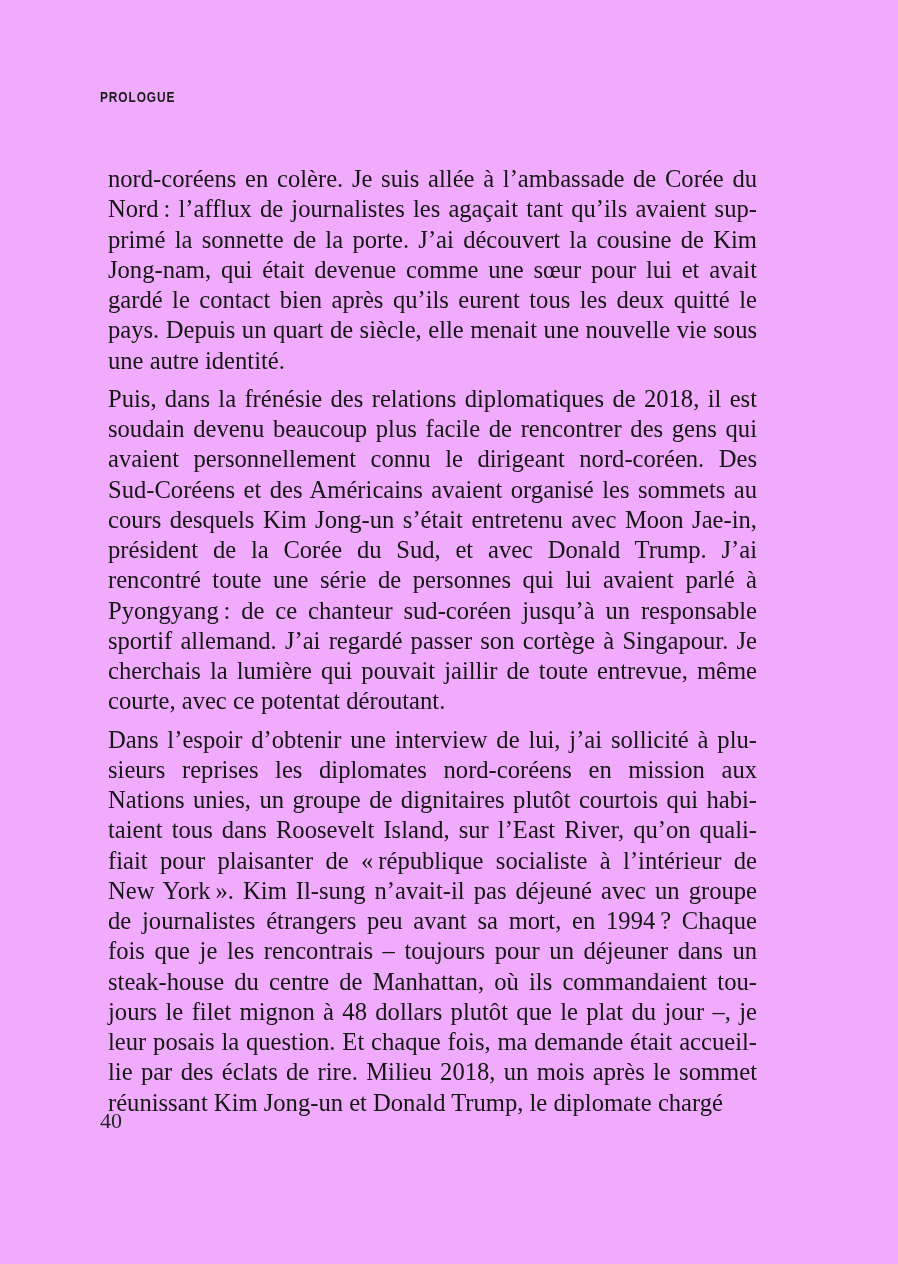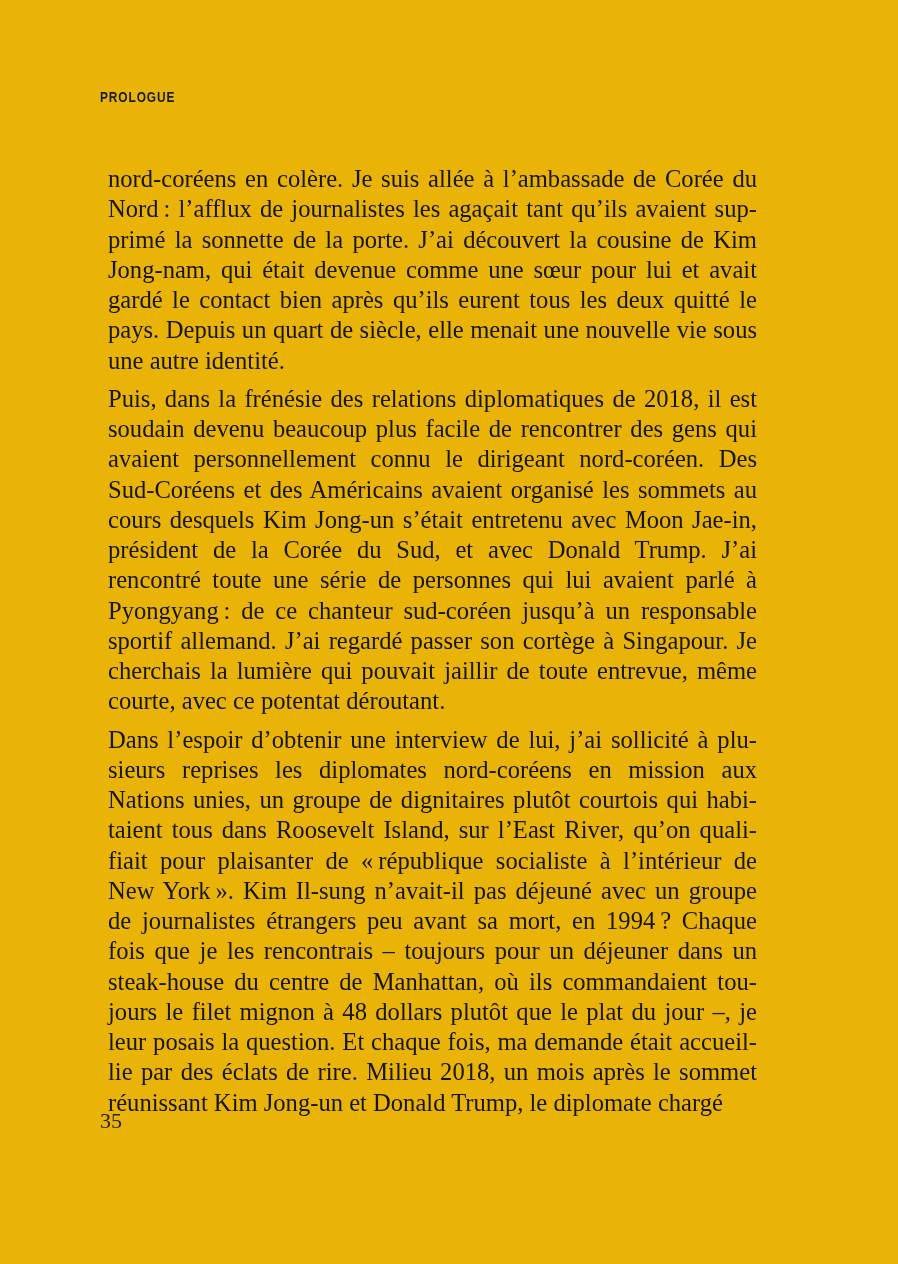--- a/index.html
+++ b/index.html
@@ -4,21 +4,21 @@
 <style>
   html, body {
     margin: 0;
     padding: 0;
     background: #ffffff;
   }
   .page {
     position: relative;
     width: 898px;
     height: 1264px;
-    background: #eab308;
+    background: #f0abfc;
     overflow: hidden;
     box-sizing: border-box;
   }
   .running-head {
     position: absolute;
     left: 100px;
     top: 90px;
     font-family: "Liberation Sans Narrow", "Liberation Sans", sans-serif;
     font-weight: 700;
     font-size: 14.5px;
@@ -66,15 +66,15 @@
 <div class="page">
 
   <div class="running-head">PROLOGUE</div>
 
   <div class="text-block">
     <p>nord-coréens en colère. Je suis allée à l’ambassade de Corée du Nord : l’afflux de journalistes les agaçait tant qu’ils avaient sup­primé la sonnette de la porte. J’ai découvert la cousine de Kim Jong-nam, qui était devenue comme une sœur pour lui et avait gardé le contact bien après qu’ils eurent tous les deux quitté le pays. Depuis un quart de siècle, elle menait une nouvelle vie sous une autre identité.</p>
     <p>Puis, dans la frénésie des relations diplomatiques de 2018, il est soudain devenu beaucoup plus facile de rencontrer des gens qui avaient personnellement connu le dirigeant nord-coréen. Des Sud-Coréens et des Américains avaient organisé les sommets au cours desquels Kim Jong-un s’était entretenu avec Moon Jae-in, président de la Corée du Sud, et avec Donald Trump. J’ai rencontré toute une série de personnes qui lui avaient parlé à Pyongyang : de ce chanteur sud-coréen jusqu’à un responsable sportif allemand. J’ai regardé passer son cortège à Singapour. Je cherchais la lumière qui pouvait jaillir de toute entrevue, même courte, avec ce potentat déroutant.</p>
     <p>Dans l’espoir d’obtenir une interview de lui, j’ai sollicité à plu­sieurs reprises les diplomates nord-coréens en mission aux Nations unies, un groupe de dignitaires plutôt courtois qui habi­taient tous dans Roosevelt Island, sur l’East River, qu’on quali­fiait pour plaisanter de « république socialiste à l’intérieur de New York ». Kim Il-sung n’avait-il pas déjeuné avec un groupe de journalistes étrangers peu avant sa mort, en 1994 ? Chaque fois que je les rencontrais – toujours pour un déjeuner dans un steak-house du centre de Manhattan, où ils commandaient tou­jours le filet mignon à 48 dollars plutôt que le plat du jour –, je leur posais la question. Et chaque fois, ma demande était accueil­lie par des éclats de rire. Milieu 2018, un mois après le sommet réunissant Kim Jong-un et Donald Trump, le diplomate chargé</p>
   </div>
 
-  <div class="folio">35</div>
+  <div class="folio">40</div>
 
 </div>
 
 </body></html>

